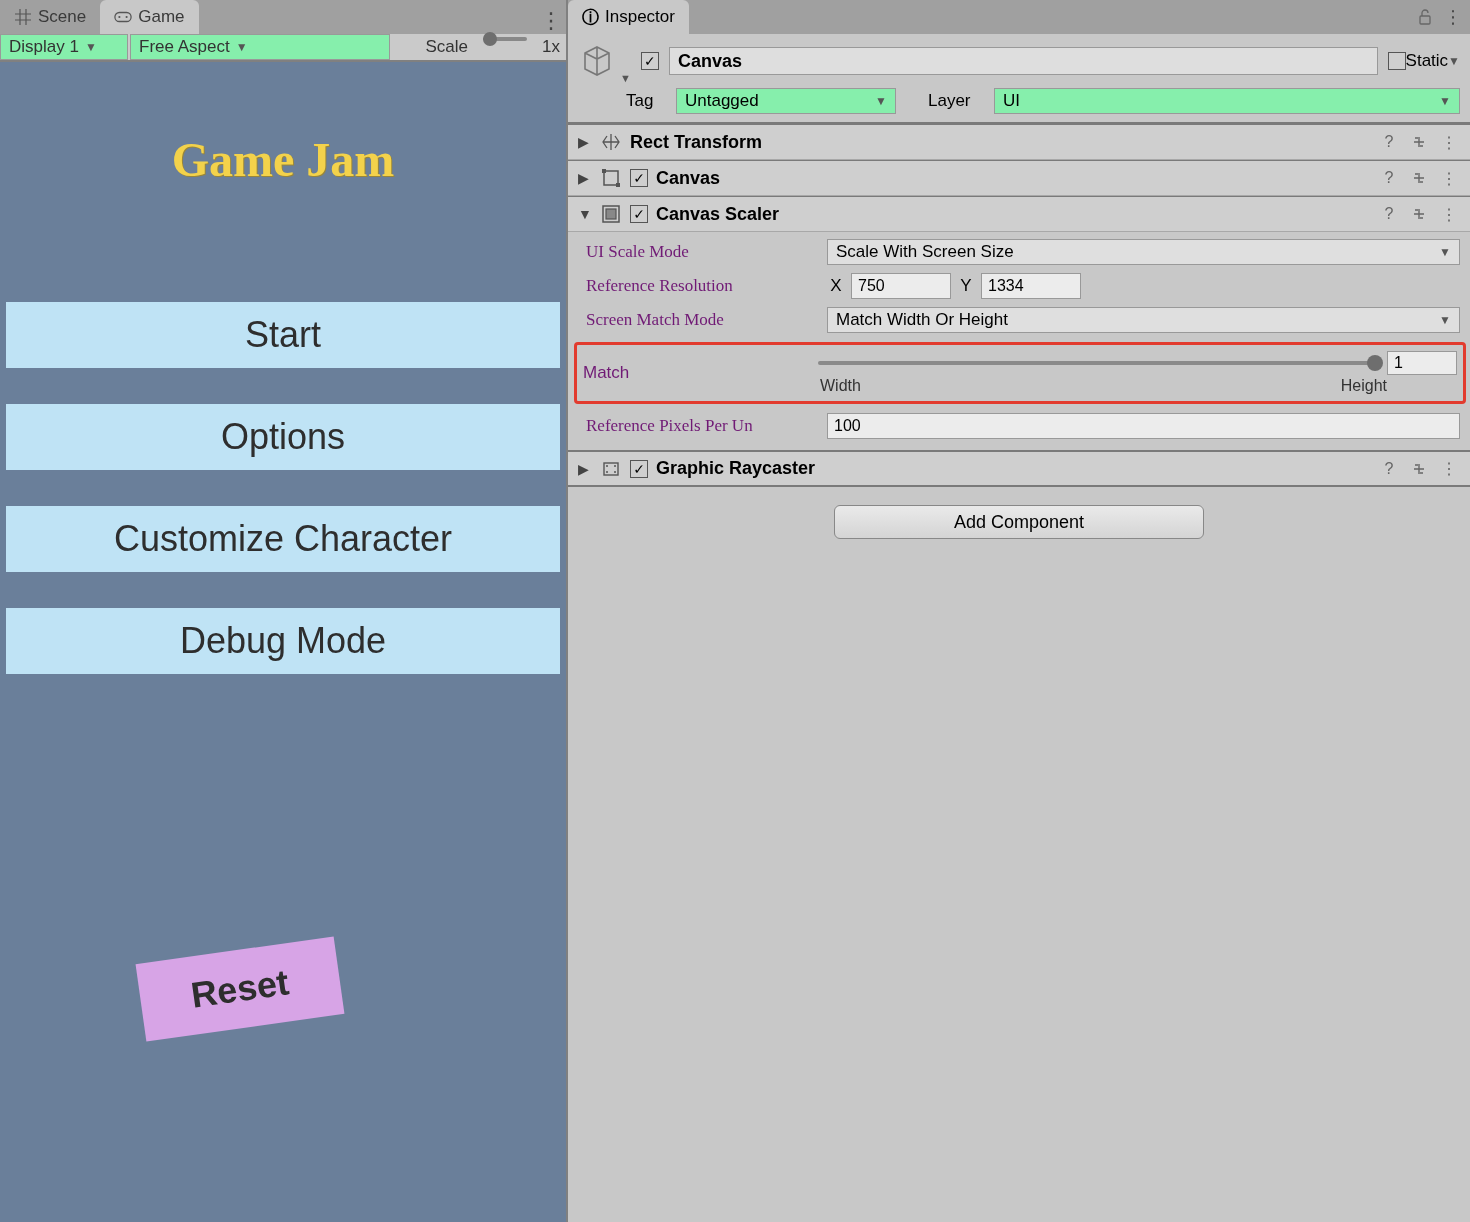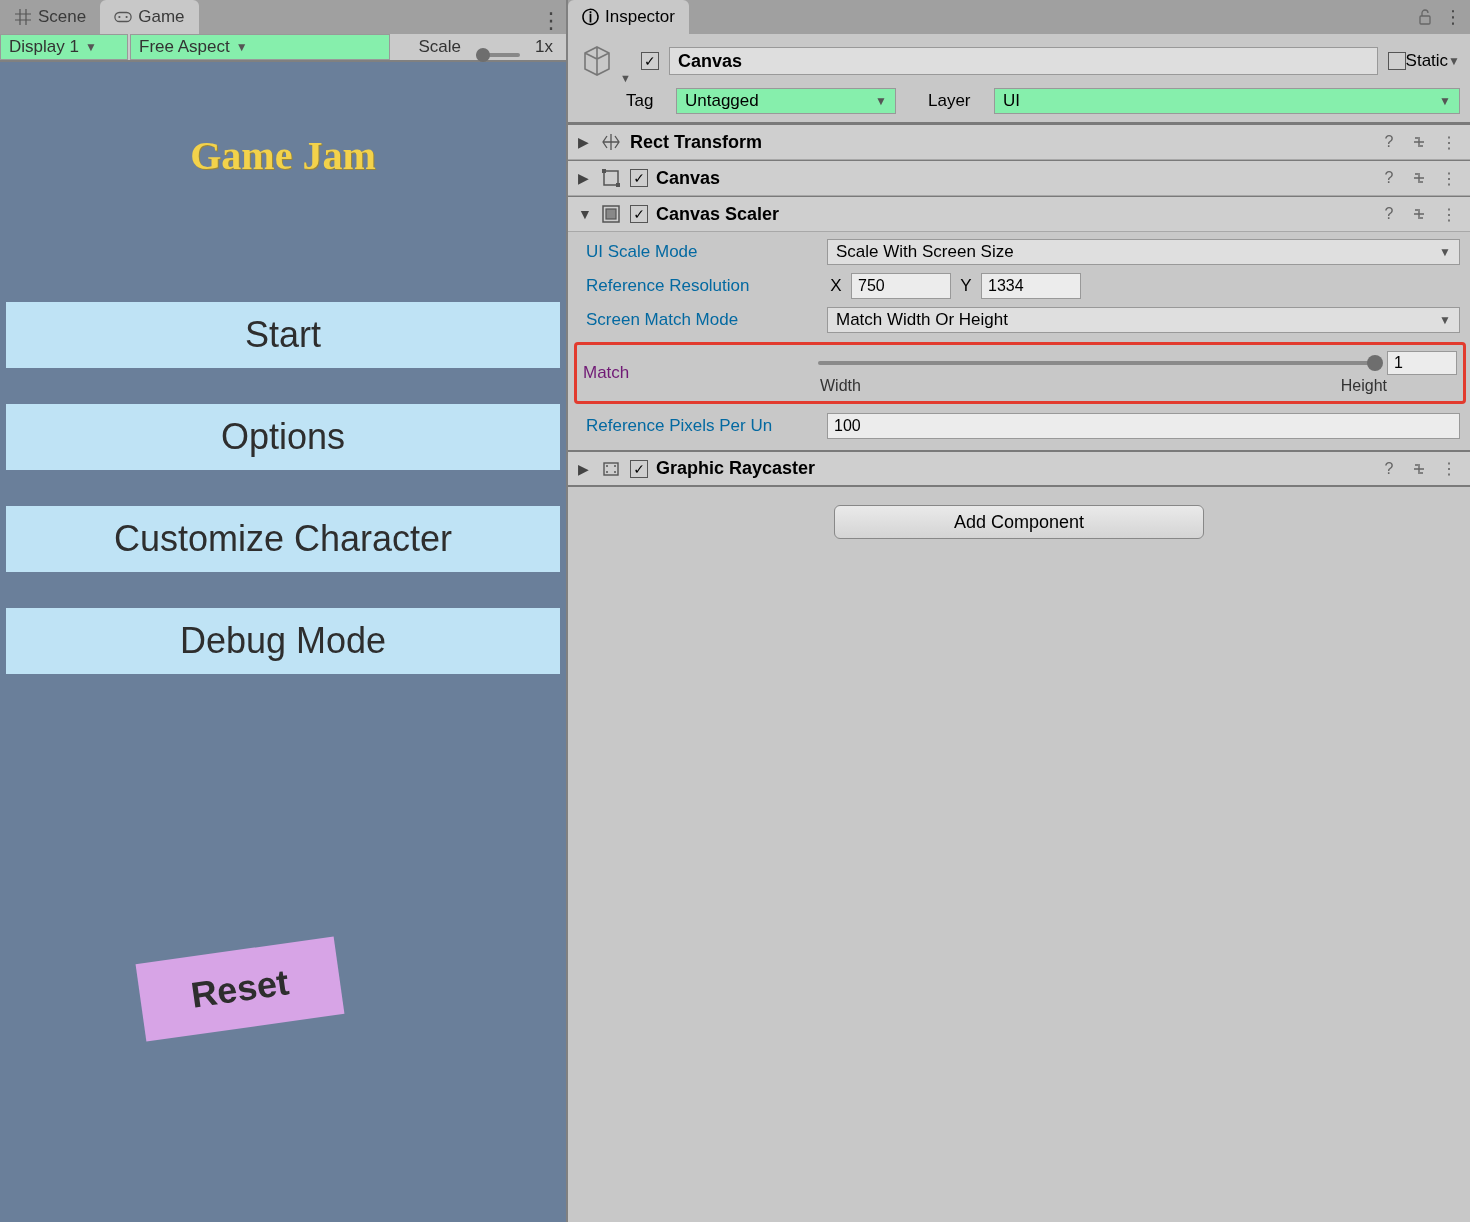--- a/index.html
+++ b/index.html
@@ -13,26 +13,26 @@
 .tab-row { height: 34px; background: #a0a0a0; display: flex; align-items: flex-end; }
 .tab { height: 34px; padding: 0 14px; display: flex; align-items: center; gap: 6px; font-size: 17px; color: #3a3a3a; cursor: pointer; }
 .tab.active { background: #c8c8c8; border-top-left-radius: 6px; border-top-right-radius: 6px; }
 .tab-icon { width: 18px; height: 18px; display: inline-flex; align-items: center; justify-content: center; }
 .tab-spacer { flex: 1; }
 .tab-menu { width: 30px; text-align: center; font-size: 22px; color: #444; cursor: pointer; }
 
 .toolbar-row { height: 28px; background: #cacaca; display: flex; align-items: center; border-bottom: 2px solid #808080; font-size: 17px; color: #333; }
 .dropdown { height: 26px; padding: 0 8px; display: flex; align-items: center; gap: 6px; border: 1px solid #999; background: #86efac; margin-right: 2px; cursor: pointer; }
 .chev { font-size: 12px; color: #555; }
-.scale-wrap { display: flex; align-items: flex-end; gap: 15px; margin-left: auto; padding-right: 13px; }
+.scale-wrap { display: flex; align-items: flex-start; gap: 15px; margin-left: auto; padding-right: 6px; }
 .slider-track { width: 44px; height: 4px; background: #888; border-radius: 2px; position: relative; }
 .slider-thumb { width: 14px; height: 14px; background: #6e6e6e; border-radius: 50%; position: absolute; top: -5px; left: 0; }
 
 .game-canvas { flex: 1; background: #6a7f9a; position: relative; overflow: hidden; }
-.game-title { position: absolute; top: 70px; width: 100%; text-align: center; font-size: 40px; font-weight: bold; color: #f3d24b; font-family: Georgia, serif; text-shadow: 1px 1px 0 #99863a; }
+.game-title { position: absolute; top: 70px; width: 100%; text-align: center; font-size: 48px; font-weight: bold; color: #f3d24b; font-family: Georgia, serif; text-shadow: 1px 1px 0 #99863a; }
 .menu-btns { position: absolute; top: 240px; left: 6px; right: 6px; display: flex; flex-direction: column; gap: 36px; }
 .menu-btn { height: 66px; background: #bfe3f5; display: flex; align-items: center; justify-content: center; font-size: 36px; font-weight: 500; color: #2e2e2e; cursor: pointer; }
 .reset-btn { position: absolute; bottom: 194px; left: 140px; width: 200px; height: 78px; background: #d7a4e6; display: flex; align-items: center; justify-content: center; font-size: 36px; font-weight: bold; color: #2e2e2e; transform: rotate(-8deg); cursor: pointer; }
 
 
 .right-pane { flex: 1; height: 100%; background: #c8c8c8; display: flex; flex-direction: column; }
 
 .insp-tab-row { height: 34px; background: #a0a0a0; display: flex; align-items: flex-end; }
 .insp-tab { height: 34px; padding: 0 14px; display: flex; align-items: center; gap: 6px; font-size: 17px; background: #c8c8c8; border-top-left-radius: 6px; border-top-right-radius: 6px; }
 .insp-tab-right { margin-left: auto; display: flex; gap: 6px; padding-right: 6px; align-items: center; height: 34px;}
@@ -51,21 +51,21 @@
 .hdr-dd { height: 26px; border: 1px solid #999; background: #86efac; padding: 0 8px; display: flex; align-items: center; justify-content: space-between; cursor: pointer; }
 
 .comp-row { height: 36px; background: #cfcfcf; border-top: 1px solid #7a7a7a; border-bottom: 1px solid #a8a8a8; display: flex; align-items: center; padding: 0 10px; gap: 8px; font-size: 18px; }
 .comp-row .fold { width: 14px; font-size: 14px; color: #444; cursor: pointer; }
 .comp-row .cicon { width: 22px; height: 22px; display: inline-flex; align-items:center; justify-content:center; }
 .comp-row .ctitle { font-weight: bold; flex: 1; }
 .comp-row .ctrl { width: 22px; height: 22px; display:inline-flex; align-items:center; justify-content:center; color:#666; cursor:pointer; font-size:16px; }
 
 .comp-body { background: #c8c8c8; padding: 6px 10px 10px 18px; display: flex; flex-direction: column; gap: 6px; font-size: 17px; border-bottom: 1px solid #7a7a7a; }
 .prop-row { display: flex; align-items: center; gap: 6px; min-height: 28px; }
-.prop-label { width: 235px; color: #0369a1; }
+.prop-label { width: 235px; color: #701a75; font-family: Liberation Serif, serif; }
 .prop-field { flex: 1; }
 .dd-field { height: 26px; border: 1px solid #999; background: #dfdfdf; padding: 0 8px; display: flex; align-items: center; justify-content: space-between; cursor:pointer; }
 .num-input { height: 26px; border: 1px solid #999; background: #ececec; padding: 0 6px; font-size: 16px; }
 .xy-wrap { display: flex; align-items: center; gap: 6px; }
 .xy-wrap .lbl { width: 18px; text-align:center; }
 .xy-wrap input { width: 100px; }
 
 .highlight-box { border: 3px solid #e23b2e; border-radius: 4px; padding: 6px 6px 6px 6px; margin: 2px -6px 2px -12px; }
 .match-label { color: #701a75; width: 229px;}
 .match-slider-wrap { flex:1; display:flex; flex-direction:column; gap:2px;}

